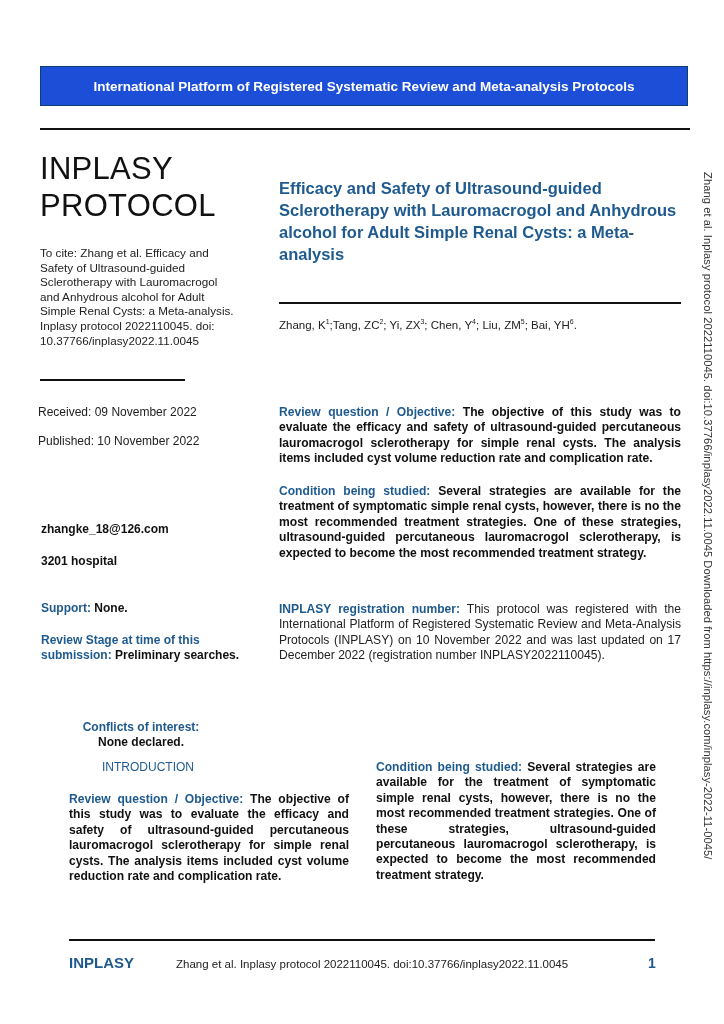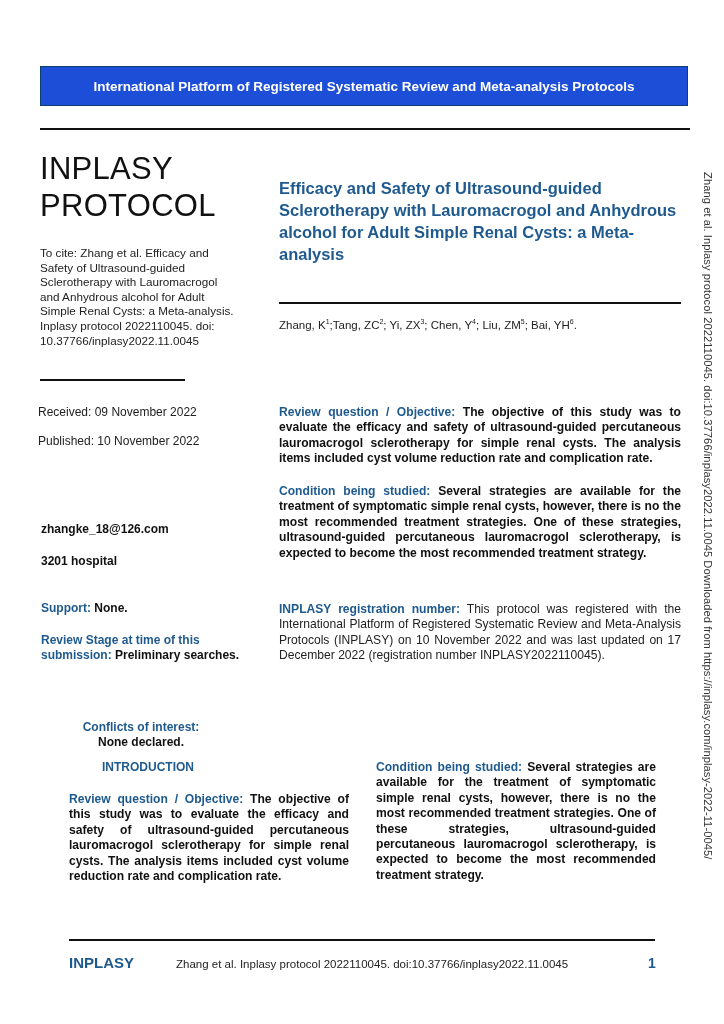--- a/index.html
+++ b/index.html
@@ -21,21 +21,21 @@
   .rule-title { left: 279px; top: 302px; width: 402px; height: 2px; }
   .authors { position: absolute; left: 279px; top: 319px; font-size: 11.5px; color: #222; }
   .authors sup { font-size: 7px; vertical-align: super; line-height: 0; }
   .meta { position: absolute; left: 38px; font-size: 12px; color: #222; text-align: center; }
   .side { position: absolute; left: 41px; width: 200px; font-size: 12px; line-height: 15px;
           font-weight: bold; color: #111; }
   .blue { color: #1f5a8f; font-weight: bold; }
   .para { position: absolute; font-size: 12.1px; line-height: 15.4px; text-align: justify;
           font-weight: bold; color: #111; }
   .para.normal { font-weight: normal; color: #222; }
-  .intro-head { position: absolute; left: 69px; top: 760px; font-size: 12px; font-weight: bold;
+  .intro-head { position: absolute; left: 69px; top: 760px; font-size: 12px; font-weight: normal;
                 color: #1f5a8f; padding-left: 33px; }
   .rule-foot { left: 69px; top: 939px; width: 586px; height: 2px; }
   .foot-brand { position: absolute; left: 69px; top: 954px; font-size: 15px; font-weight: bold;
                 color: #1f5a8f; }
   .foot-cite { position: absolute; left: 176px; top: 958px; font-size: 11.5px; color: #222; }
   .foot-page { position: absolute; left: 648px; top: 955px; font-size: 14px; font-weight: bold;
                color: #1f5a8f; }
   .vertical { position: absolute; left: 702px; top: 172px; writing-mode: vertical-rl;
               font-size: 11.2px; color: #333; white-space: nowrap; letter-spacing: 0.05px; }
 </style>

